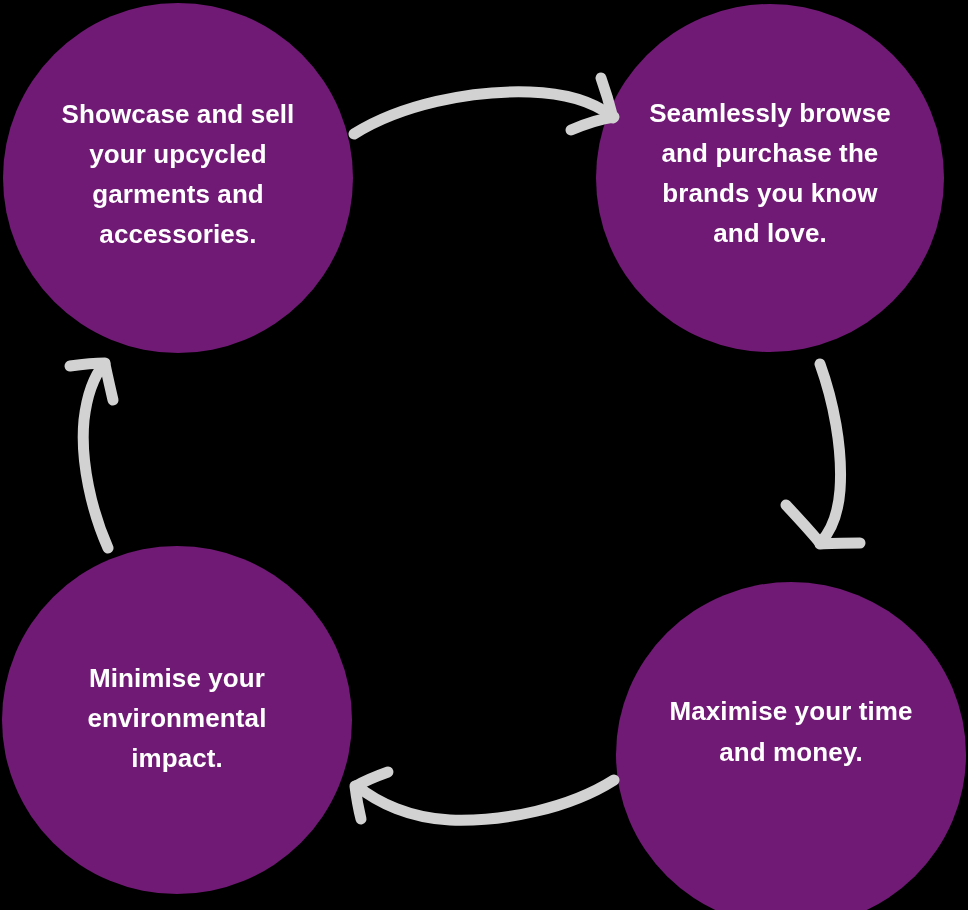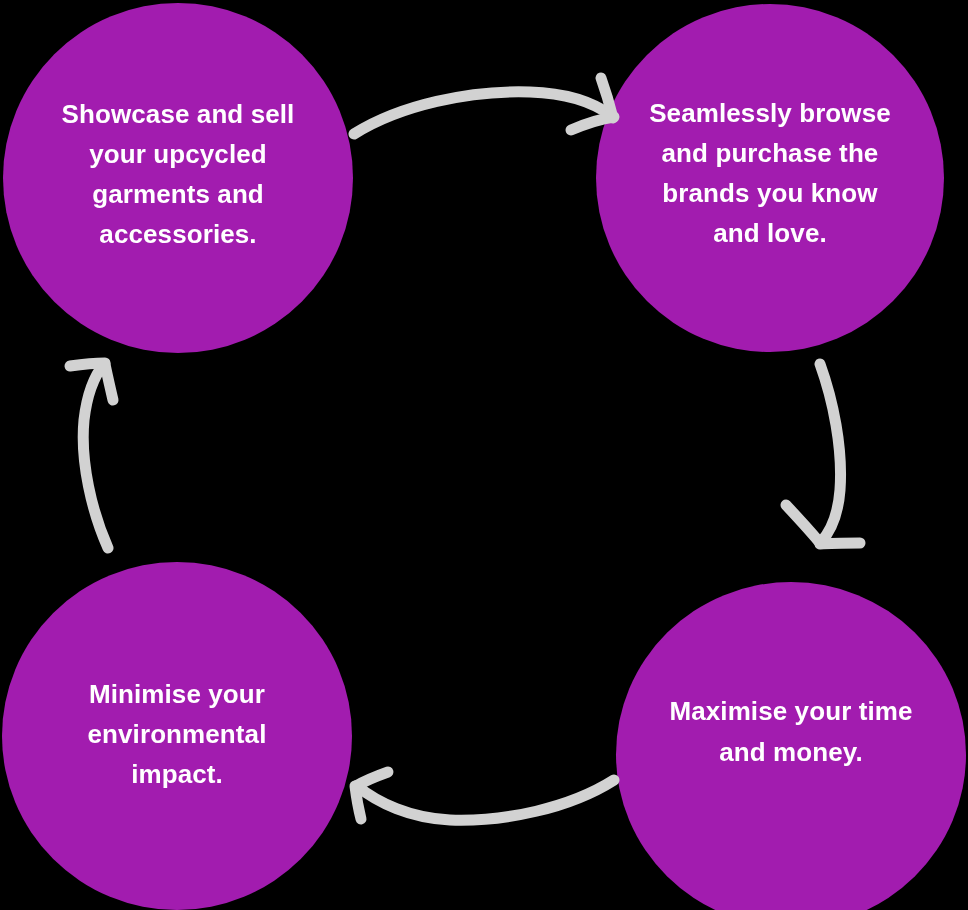--- a/index.html
+++ b/index.html
@@ -16,21 +16,21 @@
   }
   #diagram {
     position: relative;
     width: 968px;
     height: 910px;
     background: #000000;
   }
   .node {
     position: absolute;
     border-radius: 50%;
-    background: #a21caf;
+    background: #701a75;
     display: flex;
     align-items: center;
     justify-content: center;
     box-sizing: border-box;
   }
   .node-label {
     color: #FFFFFF;
     font-size: 26px;
     font-weight: 700;
     line-height: 1.54;
@@ -41,21 +41,21 @@
   }
   #node-showcase {
     left: 3px;  top: 3px;  width: 350px; height: 350px;
   }
   #node-showcase .node-label { transform: translateY(-4px); }
   #node-browse {
     left: 596px; top: 4px;  width: 348px; height: 348px;
   }
   #node-browse .node-label { transform: translateY(-5px); }
   #node-minimise {
-    left: 2px;  top: 562px; width: 350px; height: 348px; align-items: center;
+    left: 2px;  top: 546px; width: 350px; height: 348px; align-items: center;
   }
   #node-minimise .node-label { transform: translateY(-2px); }
   #node-maximise {
     left: 616px; top: 582px; width: 350px; height: 345px;
   }
   #node-maximise .node-label { transform: translateY(-23px); }
 
   #arrow-layer {
     position: absolute;
     left: 0; top: 0;

